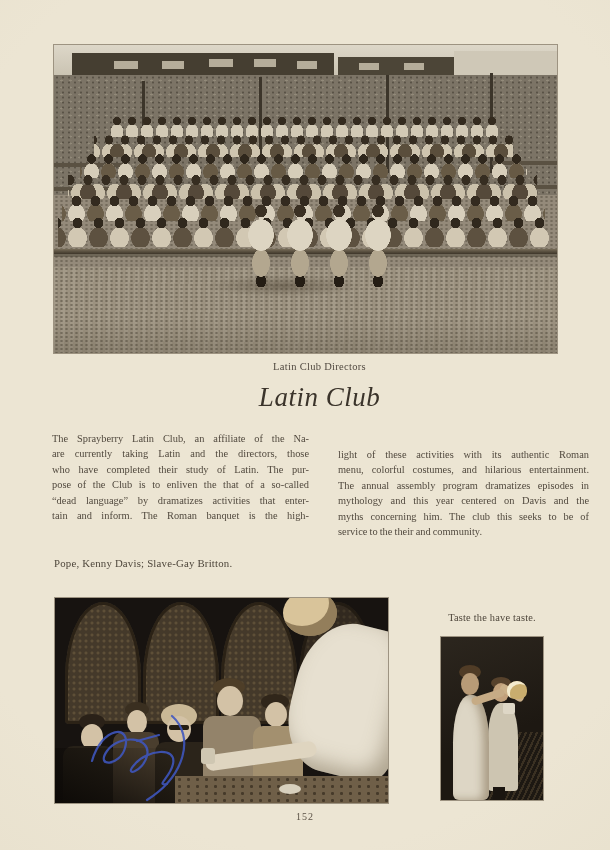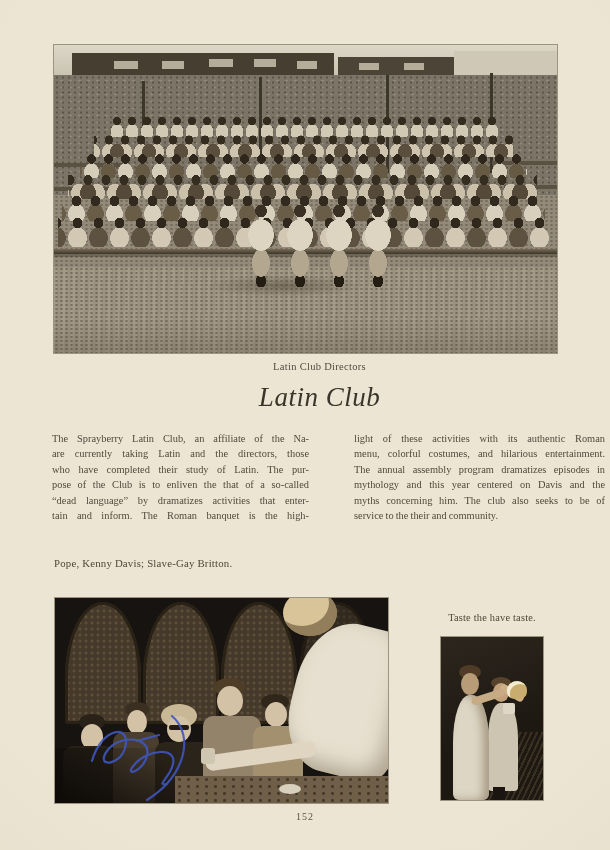--- a/index.html
+++ b/index.html
@@ -72,21 +72,21 @@
       radial-gradient(5px 7px at 19px 80px,#241d14 97%,transparent);
       background-size:39px 86px;}
 
   
   .cap-directors{left:54px;top:361px;width:531px;text-align:center;font-size:10.5px;
       letter-spacing:.3px;color:#514940;}
   .headline{left:54px;top:382px;width:531px;text-align:center;font-size:27px;font-style:italic;
       letter-spacing:.5px;color:#3b342b;}
   .col{position:absolute;top:431px;font-size:10.4px;line-height:15.4px;color:#51493e;}
   .col-left{left:52px;width:257px;}
-  .col-right{left:354px;width:251px;}
+  .col-right{left:338px;width:251px;margin-top:16px;}
   .jline{text-align:justify;text-align-last:justify;word-spacing:-1.2px;white-space:normal;
       overflow:hidden;height:15.4px;}
   .lline{text-align:left;word-spacing:-0.5px;height:15.4px;}
   .cap-banquet{left:54px;top:556px;font-size:10.8px;line-height:14.6px;letter-spacing:.2px;
       color:#4e463b;}
   .cap-banquet div{white-space:nowrap;}
   .cap-taste{left:441px;top:612px;width:102px;text-align:center;white-space:nowrap;
       font-size:10.4px;letter-spacing:.2px;color:#4e463b;}
   .page-number{left:0;top:811px;width:610px;text-align:center;font-size:10px;
       letter-spacing:1px;color:#5a5145;}
@@ -186,21 +186,21 @@
     <div class="jline">who have completed their study of Latin. The pur-</div>
     <div class="jline">pose of the Club is to enliven the that of a so-called</div>
     <div class="jline">“dead language” by dramatizes activities that enter-</div>
     <div class="jline">tain and inform. The Roman banquet is the high-</div>
   </div>
   <div class="col col-right">
     <div class="jline">light of these activities with its authentic Roman</div>
     <div class="jline">menu, colorful costumes, and hilarious entertainment.</div>
     <div class="jline">The annual assembly program dramatizes episodes in</div>
     <div class="jline">mythology and this year centered on Davis and the</div>
-    <div class="jline">myths concerning him. The club also seeks to be of</div>
+    <div class="jline">myths concerning him. The club this seeks to be of</div>
     <div class="lline">service to the their and community.</div>
   </div>
 
   <div class="abs cap-banquet">
     <div>Pope, Kenny Davis; Slave-Gay Britton.</div>
   </div>
 
   <div class="photo" id="photo-banquet">
     <div class="arch" style="left:10px"></div>
     <div class="arch" style="left:88px"></div>

